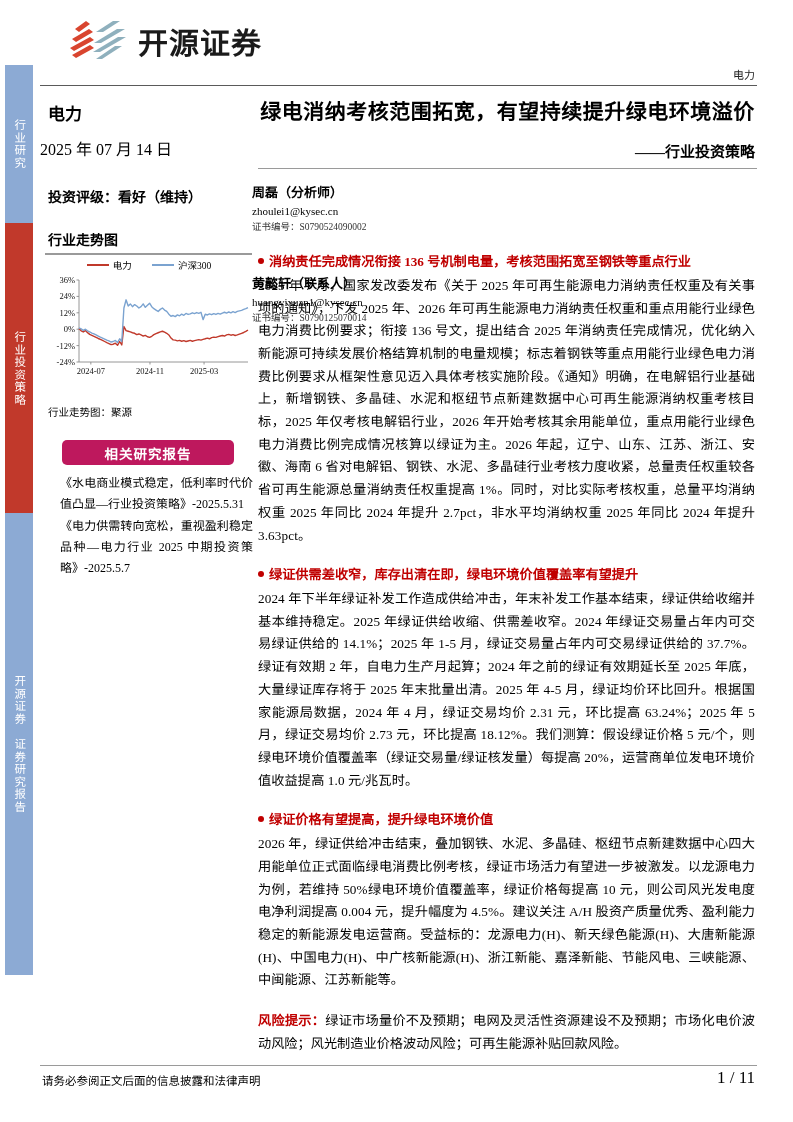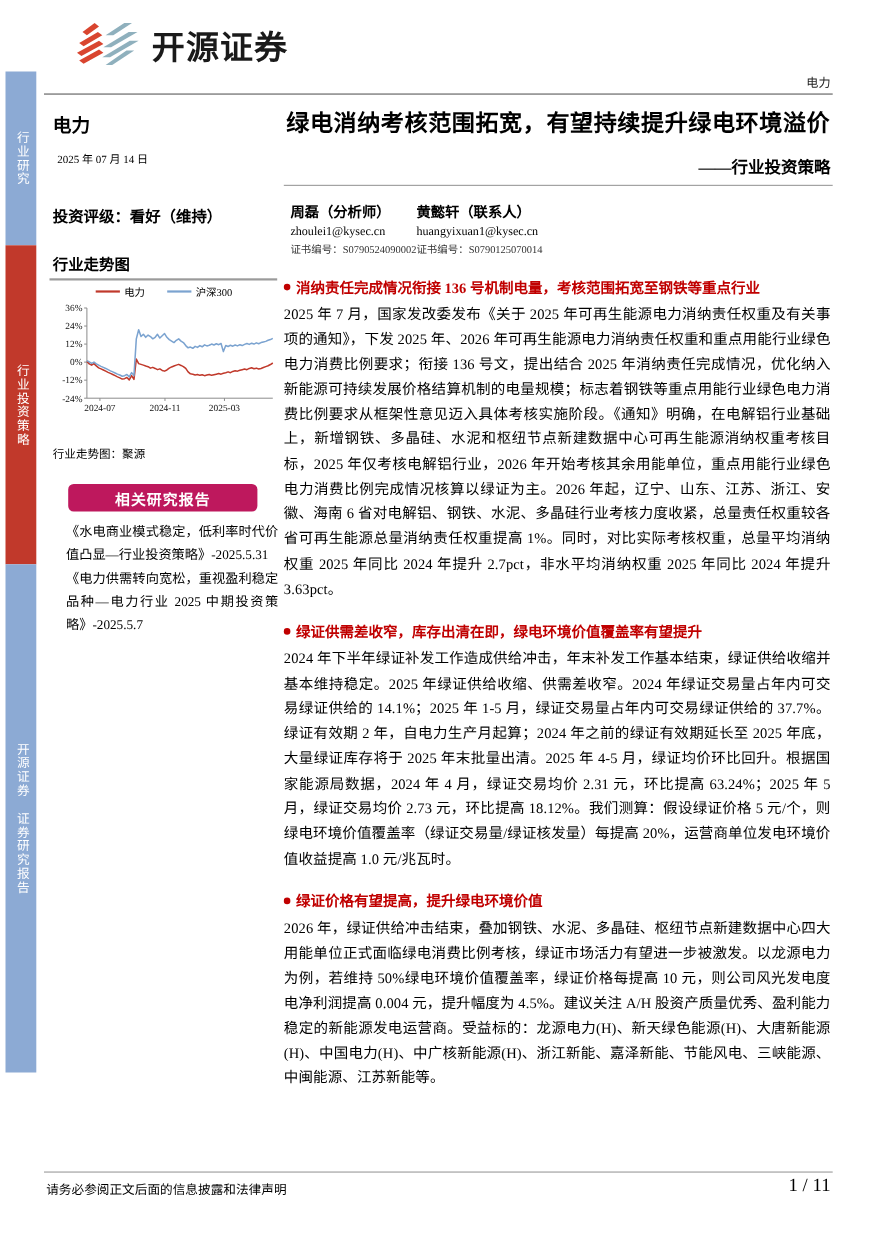--- a/index.html
+++ b/index.html
@@ -113,23 +113,23 @@
   
   .left-industry {
     position: absolute;
     left: 48px;
     top: 100px;
     font-size: 17px;
     font-weight: bold;
   }
   .left-date {
     position: absolute;
-    left: 52px;
+    left: 40px;
     top: 136px;
-    font-size: 10px;
+    font-size: 16px;
   }
   .left-rating {
     position: absolute;
     left: 48px;
     top: 186px;
     font-size: 14px;
     font-weight: bold;
   }
   .left-trend-hd {
     position: absolute;
@@ -142,23 +142,25 @@
     position: absolute;
     left: 45px;
     width: 207px;
     top: 253px;
     border-top: 2.2px solid #9a9a9a;
   }
 
   
   .analysts {
     position: absolute;
-    left: 264px;
+    left: 252px;
     top: 182px;
     display: flex;
+    gap: 40px;
+    flex-direction: column;
   }
   .analyst-name {
     font-size: 13px;
     font-weight: bold;
     margin-bottom: 4px;
   }
   .analyst-mail {
     font-family: "Liberation Serif", serif;
     font-size: 11px;
     margin-bottom: 2px;
@@ -383,19 +385,20 @@
       <p>《电力供需转向宽松，重视盈利稳定品种—电力行业 2025 中期投资策略》-2025.5.7</p>
     </div>
 
   <div class="body-col" id="body-col">
       <p class="sec-head"><span class="bullet"></span>消纳责任完成情况衔接 136 号机制电量，考核范围拓宽至钢铁等重点行业</p>
       <p class="para">2025 年 7 月，国家发改委发布《关于 2025 年可再生能源电力消纳责任权重及有关事项的通知》，下发 2025 年、2026 年可再生能源电力消纳责任权重和重点用能行业绿色电力消费比例要求；衔接 136 号文，提出结合 2025 年消纳责任完成情况，优化纳入新能源可持续发展价格结算机制的电量规模；标志着钢铁等重点用能行业绿色电力消费比例要求从框架性意见迈入具体考核实施阶段。《通知》明确，在电解铝行业基础上，新增钢铁、多晶硅、水泥和枢纽节点新建数据中心可再生能源消纳权重考核目标，2025 年仅考核电解铝行业，2026 年开始考核其余用能单位，重点用能行业绿色电力消费比例完成情况核算以绿证为主。2026 年起，辽宁、山东、江苏、浙江、安徽、海南 6 省对电解铝、钢铁、水泥、多晶硅行业考核力度收紧，总量责任权重较各省可再生能源总量消纳责任权重提高 1%。同时，对比实际考核权重，总量平均消纳权重 2025 年同比 2024 年提升 2.7pct，非水平均消纳权重 2025 年同比 2024 年提升 3.63pct。</p>
       <p class="sec-head"><span class="bullet"></span>绿证供需差收窄，库存出清在即，绿电环境价值覆盖率有望提升</p>
       <p class="para">2024 年下半年绿证补发工作造成供给冲击，年末补发工作基本结束，绿证供给收缩并基本维持稳定。2025 年绿证供给收缩、供需差收窄。2024 年绿证交易量占年内可交易绿证供给的 14.1%；2025 年 1-5 月，绿证交易量占年内可交易绿证供给的 37.7%。绿证有效期 2 年，自电力生产月起算；2024 年之前的绿证有效期延长至 2025 年底，大量绿证库存将于 2025 年末批量出清。2025 年 4-5 月，绿证均价环比回升。根据国家能源局数据，2024 年 4 月，绿证交易均价 2.31 元，环比提高 63.24%；2025 年 5 月，绿证交易均价 2.73 元，环比提高 18.12%。我们测算：假设绿证价格 5 元/个，则绿电环境价值覆盖率（绿证交易量/绿证核发量）每提高 20%，运营商单位发电环境价值收益提高 1.0 元/兆瓦时。</p>
       <p class="sec-head"><span class="bullet"></span>绿证价格有望提高，提升绿电环境价值</p>
       <p class="para">2026 年，绿证供给冲击结束，叠加钢铁、水泥、多晶硅、枢纽节点新建数据中心四大用能单位正式面临绿电消费比例考核，绿证市场活力有望进一步被激发。以龙源电力为例，若维持 50%绿电环境价值覆盖率，绿证价格每提高 10 元，则公司风光发电度电净利润提高 0.004 元，提升幅度为 4.5%。建议关注 A/H 股资产质量优秀、盈利能力稳定的新能源发电运营商。受益标的：龙源电力(H)、新天绿色能源(H)、大唐新能源(H)、中国电力(H)、中广核新能源(H)、浙江新能、嘉泽新能、节能风电、三峡能源、中闽能源、江苏新能等。</p>
+      <p class="risk-line"><span class="bullet"></span><span class="rk-label">风险提示：</span>绿证市场量价不及预期；电网及灵活性资源建设不及预期；市场化电价波动风险；风光制造业价格波动风险；可再生能源补贴回款风险。</p>
     </div>
 
   <div class="rule-foot"></div>
   <div class="foot-left">请务必参阅正文后面的信息披露和法律声明</div>
   <div class="foot-right">1 / 11</div>
 
 </div>
 
 </body></html>

